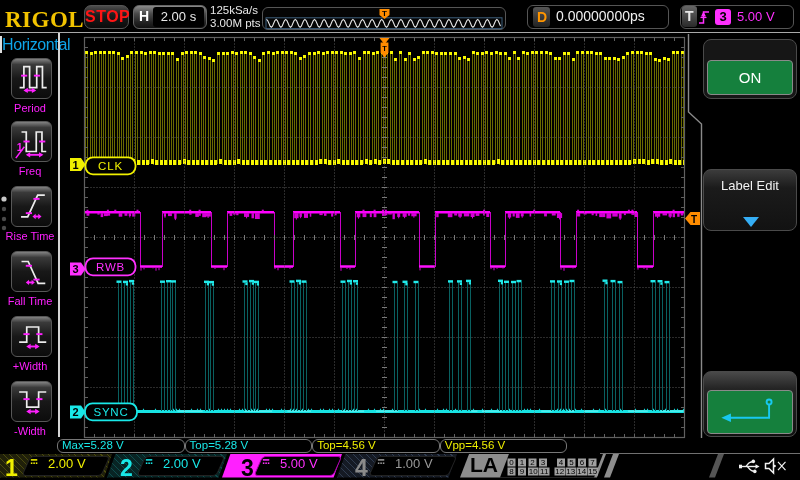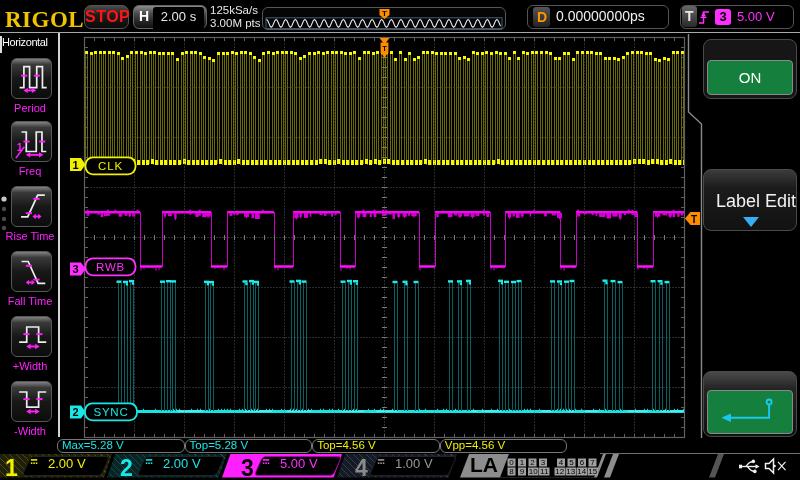--- a/index.html
+++ b/index.html
@@ -18,21 +18,21 @@
 .chtxt{position:absolute;top:456px;height:19.5px;display:flex;font-size:13px}
 .chnum{position:absolute;top:455px;font-size:23px;font-weight:bold}
 </style></head><body>
 <div id="scr">
 
 <div class="abs" style="left:0;top:0;width:800px;height:33px;background:#000"></div>
 <div class="abs" style="left:5px;top:7px;color:#f2c300;font-family:'Liberation Serif',serif;font-weight:bold;font-size:23px;letter-spacing:0.5px">RIGOL</div>
 <div class="abs" style="left:84px;top:4.5px;width:45px;height:24px;border-radius:7px;background:linear-gradient(#4c4c4c,#1d1d1d 40%,#0a0a0a);border:1px solid #555;color:#ff1515;font-weight:bold;font-size:16px;text-align:center;line-height:22px;letter-spacing:0.5px">STOP</div>
 <div class="abs" style="left:133px;top:4.5px;width:74px;height:24.5px;border-radius:6px;background:linear-gradient(#8a8a8a,#4a4a4a 35%,#222 75%,#111);border:1px solid #666"></div>
 <div class="abs" style="left:139px;top:8px;color:#fff;font-weight:bold;font-size:14px">H</div>
-<div class="abs" style="left:153px;top:6.5px;width:51px;height:30px;background:#000;border-radius:3px;color:#e8e8e8;font-size:13px;text-align:center;line-height:20px">2.00 s</div>
+<div class="abs" style="left:153px;top:6.5px;width:51px;height:20px;background:#000;border-radius:3px;color:#e8e8e8;font-size:13px;text-align:center;line-height:20px">2.00 s</div>
 <div class="abs" style="left:210px;top:4px;color:#e8e8e8;font-size:11.5px;line-height:12.5px">125kSa/s<br>3.00M pts</div>
 <div class="abs" style="left:262px;top:7px;width:244px;height:23px;border:1.5px solid #565656;border-radius:6px;background:#050505"></div>
 <svg class="abs" style="left:0;top:0" width="800" height="33" viewBox="0 0 800 33">
   <rect x="266" y="17.8" width="236" height="10.8" fill="none" stroke="#3d5f7d" stroke-width="1"></rect>
   <polyline points="266.5,19.4 267.7,20.5 268.9,23.3 270.1,26.1 271.3,27.2 272.5,26.1 273.7,23.3 274.9,20.5 276.1,19.4 277.3,20.5 278.5,23.3 279.7,26.1 280.9,27.2 282.1,26.1 283.3,23.3 284.5,20.5 285.7,19.4 286.9,20.5 288.1,23.3 289.3,26.1 290.5,27.2 291.7,26.1 292.9,23.3 294.1,20.5 295.3,19.4 296.5,20.5 297.7,23.3 298.9,26.1 300.1,27.2 301.3,26.1 302.5,23.3 303.7,20.5 304.9,19.4 306.1,20.5 307.3,23.3 308.5,26.1 309.7,27.2 310.9,26.1 312.1,23.3 313.3,20.5 314.5,19.4 315.7,20.5 316.9,23.3 318.1,26.1 319.3,27.2 320.5,26.1 321.7,23.3 322.9,20.5 324.1,19.4 325.3,20.5 326.5,23.3 327.7,26.1 328.9,27.2 330.1,26.1 331.3,23.3 332.5,20.5 333.7,19.4 334.9,20.5 336.1,23.3 337.3,26.1 338.5,27.2 339.7,26.1 340.9,23.3 342.1,20.5 343.3,19.4 344.5,20.5 345.7,23.3 346.9,26.1 348.1,27.2 349.3,26.1 350.5,23.3 351.7,20.5 352.9,19.4 354.1,20.5 355.3,23.3 356.5,26.1 357.7,27.2 358.9,26.1 360.1,23.3 361.3,20.5 362.5,19.4 363.7,20.5 364.9,23.3 366.1,26.1 367.3,27.2 368.5,26.1 369.7,23.3 370.9,20.5 372.1,19.4 373.3,20.5 374.5,23.3 375.7,26.1 376.9,27.2 378.1,26.1 379.3,23.3 380.5,20.5 381.7,19.4 382.9,20.5 384.1,23.3 385.3,26.1 386.5,27.2 387.7,26.1 388.9,23.3 390.1,20.5 391.3,19.4 392.5,20.5 393.7,23.3 394.9,26.1 396.1,27.2 397.3,26.1 398.5,23.3 399.7,20.5 400.9,19.4 402.1,20.5 403.3,23.3 404.5,26.1 405.7,27.2 406.9,26.1 408.1,23.3 409.3,20.5 410.5,19.4 411.7,20.5 412.9,23.3 414.1,26.1 415.3,27.2 416.5,26.1 417.7,23.3 418.9,20.5 420.1,19.4 421.3,20.5 422.5,23.3 423.7,26.1 424.9,27.2 426.1,26.1 427.3,23.3 428.5,20.5 429.7,19.4 430.9,20.5 432.1,23.3 433.3,26.1 434.5,27.2 435.7,26.1 436.9,23.3 438.1,20.5 439.3,19.4 440.5,20.5 441.7,23.3 442.9,26.1 444.1,27.2 445.3,26.1 446.5,23.3 447.7,20.5 448.9,19.4 450.1,20.5 451.3,23.3 452.5,26.1 453.7,27.2 454.9,26.1 456.1,23.3 457.3,20.5 458.5,19.4 459.7,20.5 460.9,23.3 462.1,26.1 463.3,27.2 464.5,26.1 465.7,23.3 466.9,20.5 468.1,19.4 469.3,20.5 470.5,23.3 471.7,26.1 472.9,27.2 474.1,26.1 475.3,23.3 476.5,20.5 477.7,19.4 478.9,20.5 480.1,23.3 481.3,26.1 482.5,27.2 483.7,26.1 484.9,23.3 486.1,20.5 487.3,19.4 488.5,20.5 489.7,23.3 490.9,26.1 492.1,27.2 493.3,26.1 494.5,23.3 495.7,20.5 496.9,19.4 498.1,20.5 499.3,23.3 500.5,26.1" stroke="#e8e8e8" stroke-width="1.1" fill="none"></polyline>
   <polygon points="379.5,9 389.5,9 389.5,15 384.5,19 379.5,15" fill="#ff8c00"></polygon>
   <text x="384.5" y="16" font-size="8" font-weight="bold" fill="#000" text-anchor="middle">T</text>
 </svg>
 <div class="abs" style="left:527px;top:4.5px;width:142px;height:24.5px;background:#000;border:1px solid #555;border-radius:6px"></div>
 <div class="abs" style="left:533px;top:6.5px;width:17px;height:20px;background:linear-gradient(#555,#222);border-radius:3px"></div>
@@ -43,21 +43,21 @@
 <div class="abs" style="left:685px;top:8px;color:#e8e8e8;font-weight:bold;font-size:14px">T</div>
 <div class="abs" style="left:715px;top:8.5px;width:16px;height:16px;background:#ff30ff;border-radius:3px;color:#000;font-weight:bold;font-size:13px;text-align:center;line-height:16px">3</div>
 <div class="abs" style="left:737px;top:9px;color:#ff30ff;font-size:13px">5.00&nbsp;V</div>
 <svg class="abs" style="left:698px;top:6px" width="16" height="22" viewBox="0 0 16 22">
 <path d="M1 17 H5.5 V6 H11" stroke="#ff30ff" stroke-width="1.5" fill="none"></path>
 <path d="M2.5 11.5 H8.5" stroke="#ff30ff" stroke-width="1.2"></path>
 <polygon points="5.5,5.5 3,10.5 8,10.5" fill="#ff30ff"></polygon>
 </svg>
 <div class="abs" style="left:0;top:31.5px;width:800px;height:1.5px;background:#a8a8a8"></div>
 
-<div class="abs" style="left:2px;top:36px;color:#ffffff;font-size:11px;letter-spacing:-0.4px">Horizontal</div>
+<div class="abs" style="left:2px;top:36px;color:#0ea5e9;font-size:16px;letter-spacing:-0.4px">Horizontal</div>
 <div class="abs" style="left:0;top:36px;width:1.5px;height:17px;background:#ddd"></div>
 <div class="abs" style="left:57.5px;top:33px;width:2px;height:404px;background:#d4d4d4"></div>
 <div class="mbtn" style="top:58px">
       <svg width="41" height="41" viewBox="0 0 41 41">
         <path d="M8 30 H12.5 V8 H18.5 V30 H26 V8 H32 V30 H36.5" stroke="#ececec" stroke-width="1.8" fill="none"></path>
         <path d="M9.5 17.5 H16.0" stroke="#ff20ff" stroke-width="2" fill="none"></path>
         <path d="M23 17.5 H29.5" stroke="#ff20ff" stroke-width="2" fill="none"></path>
         <path d="M14 33 H23.5" stroke="#ff20ff" stroke-width="2" fill="none"></path>
         <polygon points="12,33 16.6,30.2 16.6,35.8" fill="#ff20ff"></polygon>
         <polygon points="25.5,33 20.9,30.2 20.9,35.8" fill="#ff20ff"></polygon>
@@ -607,21 +607,21 @@
 </svg>
 
 <svg class="abs" style="left:684px;top:33px" width="20" height="406" viewBox="0 0 20 406">
 <path d="M4.5 1 V79 L17.5 91 V405" stroke="#8a8a8a" stroke-width="1.4" fill="none"></path>
     </svg>
 <div class="grp" style="top:39px;height:60px">
       <div class="gtitle">Display</div>
       <div class="gval" style="top:20px;height:35px">ON</div>
     </div>
 <div class="grp" style="top:169px;height:62px;background:linear-gradient(#3c3c3c,#1b1b1b 30%,#121212)">
-<div style="color:#f2f2f2;font-size:18px;text-align:right;margin-top:21px">Label Edit</div>
+<div style="color:#f2f2f2;font-size:13px;text-align:center;margin-top:8px">Label Edit</div>
 <svg class="abs" style="left:39px;top:47px" width="16" height="10" viewBox="0 0 16 10">
         <polygon points="0,0 16,0 8,10" fill="#35aef5"></polygon>
       </svg>
     </div>
 <div class="grp" style="top:371px;height:66px;background:linear-gradient(#4a4a4a,#242424 26%,#101010)">
 <div class="gval" style="top:18px;height:44px">
 <svg width="88" height="42" viewBox="0 0 88 42">
           <g stroke="#18c8f0" stroke-width="2" fill="none">
             <path d="M22 27 H64 V13"></path>
             <circle cx="64" cy="10.5" r="2.6"></circle>

